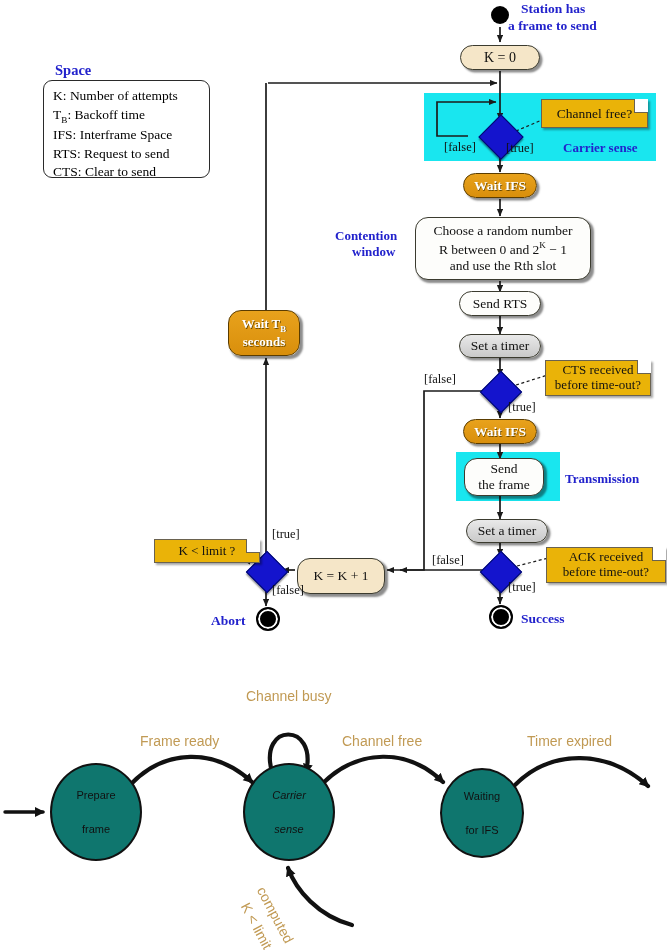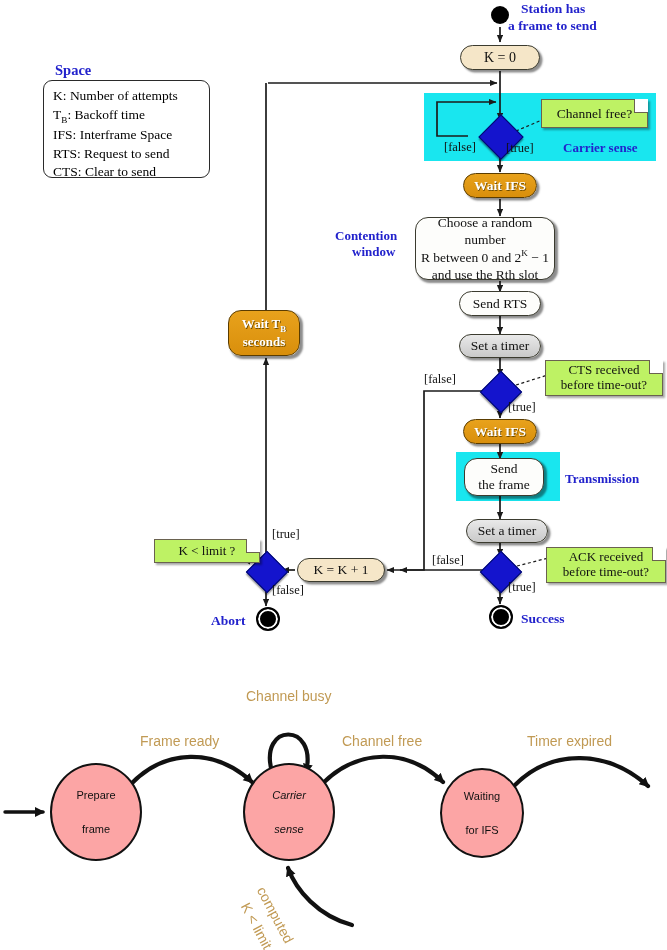--- a/index.html
+++ b/index.html
@@ -16,34 +16,34 @@
   .box{position:absolute;box-sizing:border-box;display:flex;align-items:center;
        justify-content:center;text-align:center;border:1.4px solid #3b3b2f;
        border-radius:13px;box-shadow:2.5px 2.5px 2px rgba(0,0,0,.45);}
   .box.cream{background:#f5e6c8;color:#111;}
   .box.orange{background:linear-gradient(#e8a21c,#d98f0c);color:#ffffff;
               font-weight:bold;text-shadow:0.7px 0.7px 0 #6b4a00;border-color:#5a3c00;}
   .box.grey{background:linear-gradient(#e9e9e9,#c9c9c9);color:#111;}
   .box.white{background:#fdfdfb;color:#111;}
 
   
-  .note{position:absolute;box-sizing:border-box;background:#bef264;border:1.2px solid #6a6250;
+  .note{position:absolute;box-sizing:border-box;background:#eab308;border:1.2px solid #6a6250;
         color:#111;display:flex;align-items:center;justify-content:center;text-align:center;
         box-shadow:2px 2px 2px rgba(0,0,0,.35);line-height:1.12;}
   .note .fold{position:absolute;right:-1px;top:-1px;width:13px;height:13px;
         background:#ffffff;border-left:1.2px solid #6a6250;border-bottom:1.2px solid #6a6250;}
 
   .legendbox{position:absolute;box-sizing:border-box;border:1.3px solid #2a2a2a;
              border-radius:9px;background:#ffffff;padding:6px 9px;}
   .legendbox div{font-size:13.5px;line-height:1.38;}
 
   .cyan{position:absolute;background:#19e6ef;}
 
   .ellipse{position:absolute;box-sizing:border-box;border:2px solid #111;border-radius:50%;
-           background:#fca5a5;display:flex;flex-direction:column;align-items:center;
+           background:#0f766e;display:flex;flex-direction:column;align-items:center;
            justify-content:center;text-align:center;
            font-family:"Liberation Sans",sans-serif;font-size:11px;line-height:1.3;color:#111;gap:20px;}
   .tlabel{position:absolute;color:#c19a54;font-family:"Liberation Sans",sans-serif;
           font-size:14px;white-space:nowrap;}
   .dot{position:absolute;border-radius:50%;background:#000;}
   .endring{position:absolute;border-radius:50%;background:#000;border:2.5px solid #000;
            box-shadow:0 0 0 2px #fff inset;}
   sub{font-size:.68em;}
   sup{font-size:.68em;}
 </style>
@@ -158,21 +158,21 @@
   <div class="note" style="left:541px;top:99px;width:107px;height:29px;font-size:13.5px;">
     <span>Channel free?</span>
     <span class="fold"></span>
   </div>
   <div class="lbl blue-b" style="left:563px;top:140px;font-size:13px;">Carrier sense</div>
 
   <div class="box orange" style="left:463px;top:173px;width:74px;height:25px;font-size:13.5px;">
     <span>Wait IFS</span>
   </div>
 
-  <div class="box white" style="left:415px;top:217px;width:140px;height:63px;font-size:13.5px;
+  <div class="box white" style="left:415px;top:217px;width:176px;height:63px;font-size:13.5px;
               flex-direction:column;line-height:1.28;">
     <span>Choose a random number</span>
     <span>R between 0 and 2<sup>K</sup> − 1</span>
     <span>and use the Rth slot</span>
   </div>
   <div class="lbl blue-b" style="left:335px;top:228px;font-size:13px;">Contention</div>
   <div class="lbl blue-b" style="left:352px;top:244px;font-size:13px;">window</div>
 
   <div class="box white" style="left:459px;top:291px;width:82px;height:25px;font-size:13.5px;">
     <span>Send RTS</span>
@@ -180,21 +180,21 @@
 
   <div class="box grey" style="left:459px;top:334px;width:82px;height:24px;font-size:13.5px;">
     <span>Set a timer</span>
   </div>
 
   <div style="position:absolute;left:486px;top:377px;width:28px;height:28px;
               background:#1414cd;transform:rotate(45deg);border:1px solid #000a6e;
               box-shadow:1.6px 1.6px 1.6px rgba(0,0,0,.4);"></div>
   <div class="lbl guard" style="left:424px;top:372px;">[false]</div>
   <div class="lbl guard" style="left:508px;top:400px;">[true]</div>
-  <div class="note" style="left:545px;top:360px;width:118px;height:36px;font-size:13px;flex-direction:column;">
+  <div class="note" style="left:545px;top:360px;width:106px;height:36px;font-size:13px;flex-direction:column;">
     <span>CTS received</span>
     <span>before time-out?</span>
     <span class="fold"></span>
   </div>
 
   <div class="box orange" style="left:463px;top:419px;width:74px;height:25px;font-size:13.5px;">
     <span>Wait IFS</span>
   </div>
 
   <div class="box white" style="left:464px;top:458px;width:80px;height:38px;font-size:13.5px;
@@ -215,21 +215,21 @@
   <div class="lbl guard" style="left:508px;top:580px;">[true]</div>
   <div class="note" style="left:546px;top:547px;width:120px;height:36px;font-size:13px;flex-direction:column;">
     <span>ACK received</span>
     <span>before time-out?</span>
     <span class="fold"></span>
   </div>
 
   <div class="endring" style="left:489px;top:605px;width:20px;height:20px;"></div>
   <div class="lbl blue-b" style="left:521px;top:611px;font-size:13.5px;">Success</div>
 
-  <div class="box cream" style="left:297px;top:558px;width:88px;height:24px;font-size:13.5px;">
+  <div class="box cream" style="left:297px;top:558px;width:88px;height:36px;font-size:13.5px;">
     <span>K = K + 1</span>
   </div>
 
   <div style="position:absolute;left:252px;top:557px;width:28px;height:28px;
               background:#1414cd;transform:rotate(45deg);border:1px solid #000a6e;
               box-shadow:1.6px 1.6px 1.6px rgba(0,0,0,.4);"></div>
   <div class="lbl guard" style="left:272px;top:527px;">[true]</div>
   <div class="lbl guard" style="left:272px;top:583px;">[false]</div>
   <div class="note" style="left:154px;top:539px;width:106px;height:24px;font-size:13px;">
     <span>K &lt; limit ?</span>

